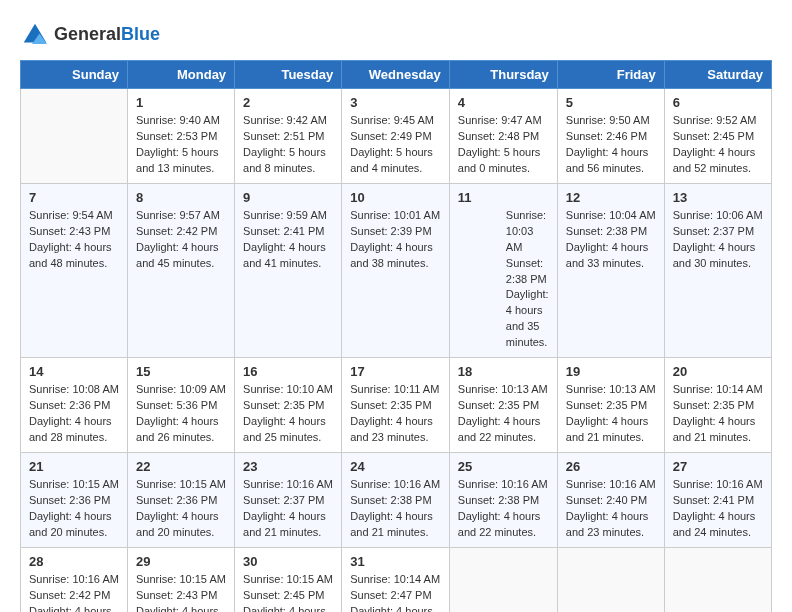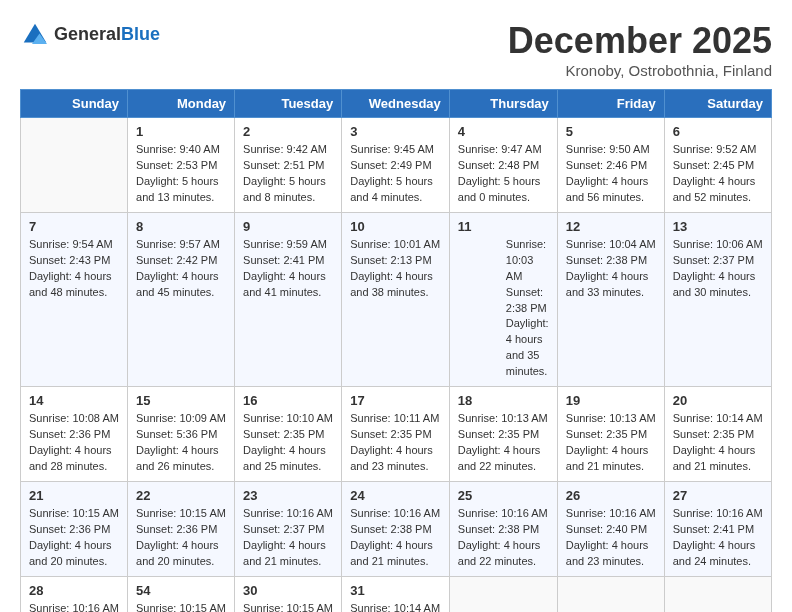--- a/index.html
+++ b/index.html
@@ -103,24 +103,20 @@
   <div class="logo">
     <svg class="logo-icon" viewBox="0 0 40 40">
       <polygon points="20,5 35,30 5,30" fill="#1a6fbf"></polygon>
       <polygon points="26,18 36,32 16,32" fill="#5bb0f0"></polygon>
     </svg>
     <div class="logo-text">
       <span class="logo-general">General</span>
       <span class="logo-blue">Blue</span>
     </div>
   </div>
-  <div class="title-block">
-    <div class="month-title">December 2025</div>
-    <div class="location">Kronoby, Ostrobothnia, Finland</div>
-  </div>
 </div>
 
 <table class="calendar">
   <thead>
     <tr>
     <th>Sunday</th>
         <th>Monday</th>
         <th>Tuesday</th>
         <th>Wednesday</th>
         <th>Thursday</th>
@@ -192,21 +188,21 @@
         <td>
           <span class="day-number">9</span>
           <div class="day-info" style="white-space: pre-line;">Sunrise: 9:59 AM
 Sunset: 2:41 PM
 Daylight: 4 hours
 and 41 minutes.</div>
         </td>
         <td>
           <span class="day-number">10</span>
           <div class="day-info" style="white-space: pre-line;">Sunrise: 10:01 AM
-Sunset: 2:13 PM
+Sunset: 2:39 PM
 Daylight: 4 hours
 and 38 minutes.</div>
         </td>
         <td>
           <span class="day-number">11</span>
           <div class="day-info" style="white-space: pre-line; margin-left: 48px;">Sunrise: 10:03 AM
 Sunset: 2:38 PM
 Daylight: 4 hours
 and 35 minutes.</div>
         </td>
@@ -329,21 +325,21 @@
       </tr>
       <tr>
         <td>
           <span class="day-number">28</span>
           <div class="day-info" style="white-space: pre-line;">Sunrise: 10:16 AM
 Sunset: 2:42 PM
 Daylight: 4 hours
 and 26 minutes.</div>
         </td>
         <td>
-          <span class="day-number">54</span>
+          <span class="day-number">29</span>
           <div class="day-info" style="white-space: pre-line;">Sunrise: 10:15 AM
 Sunset: 2:43 PM
 Daylight: 4 hours
 and 28 minutes.</div>
         </td>
         <td>
           <span class="day-number">30</span>
           <div class="day-info" style="white-space: pre-line;">Sunrise: 10:15 AM
 Sunset: 2:45 PM
 Daylight: 4 hours

